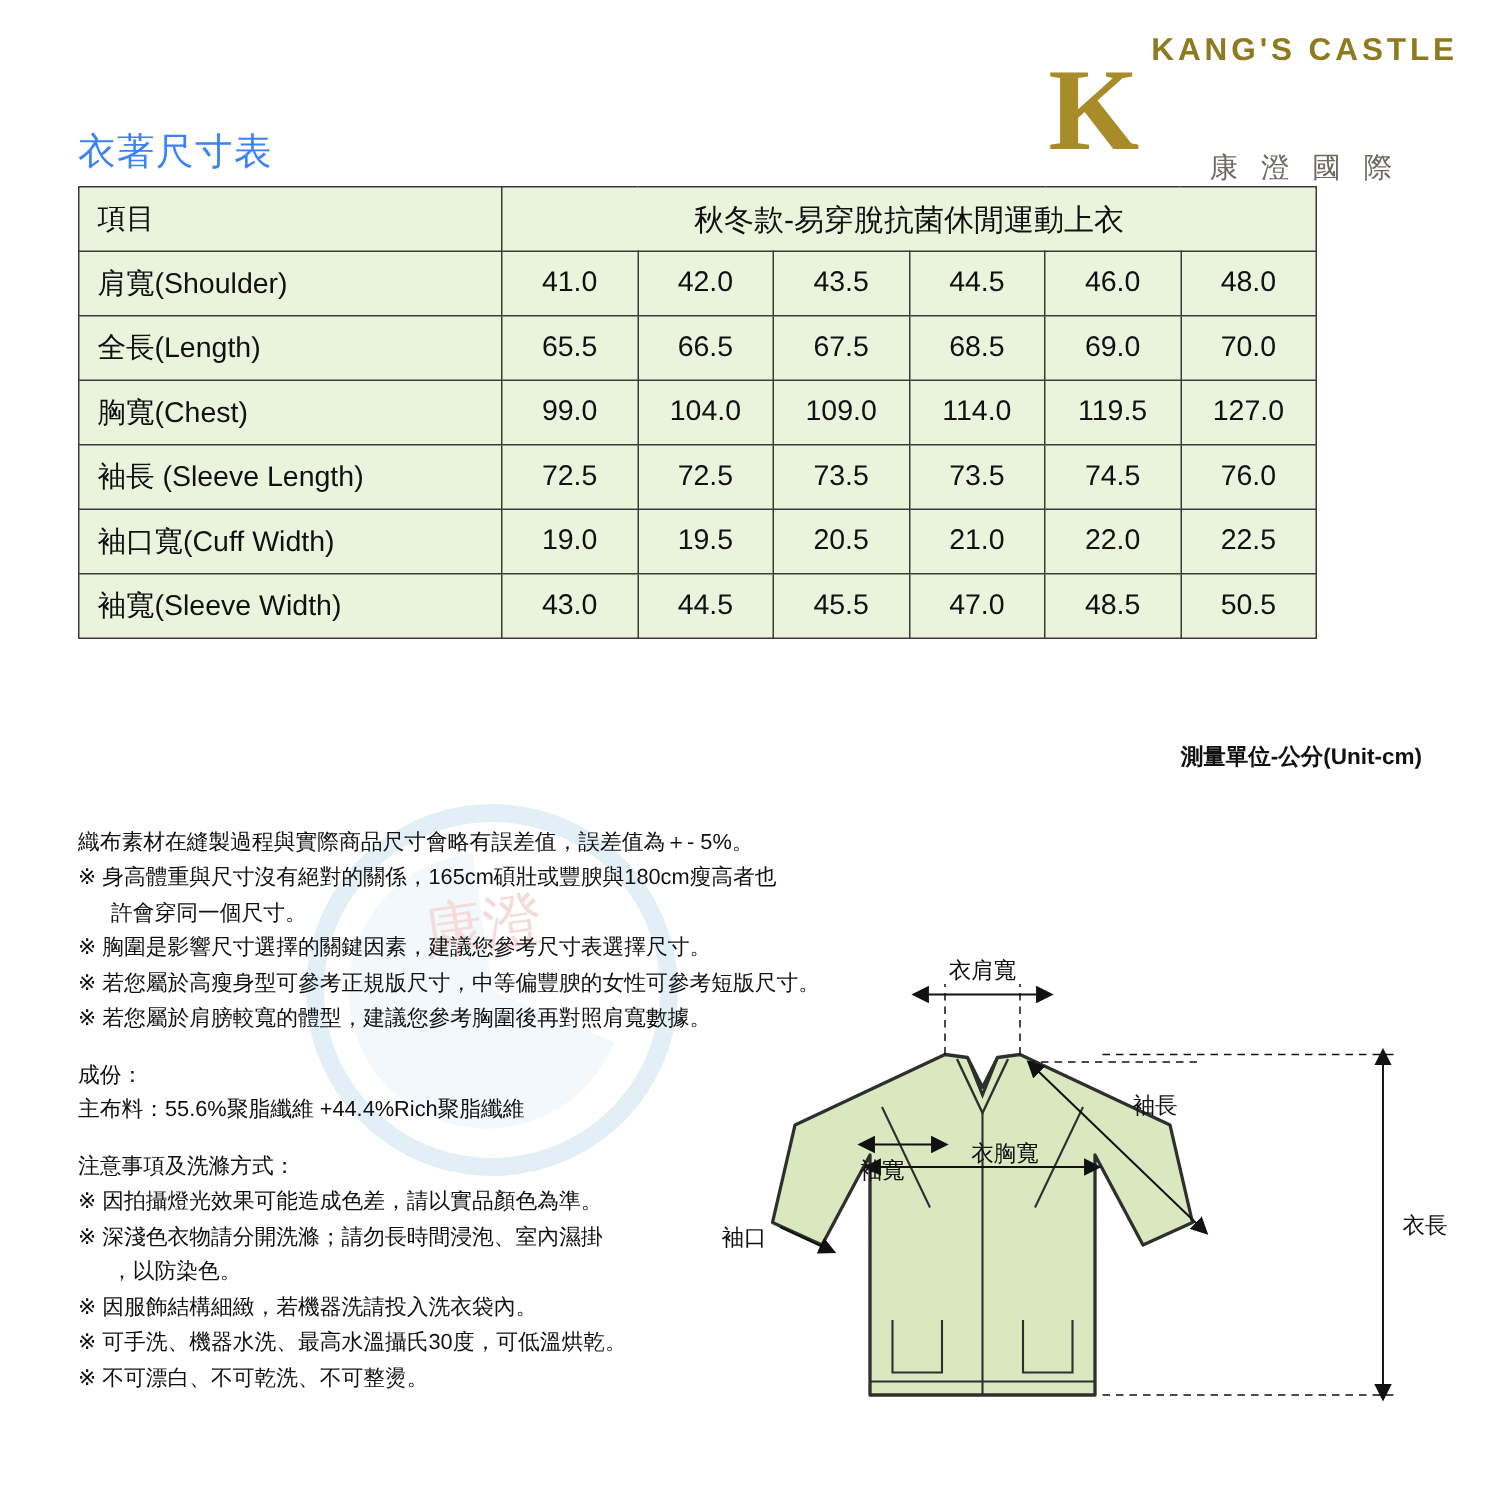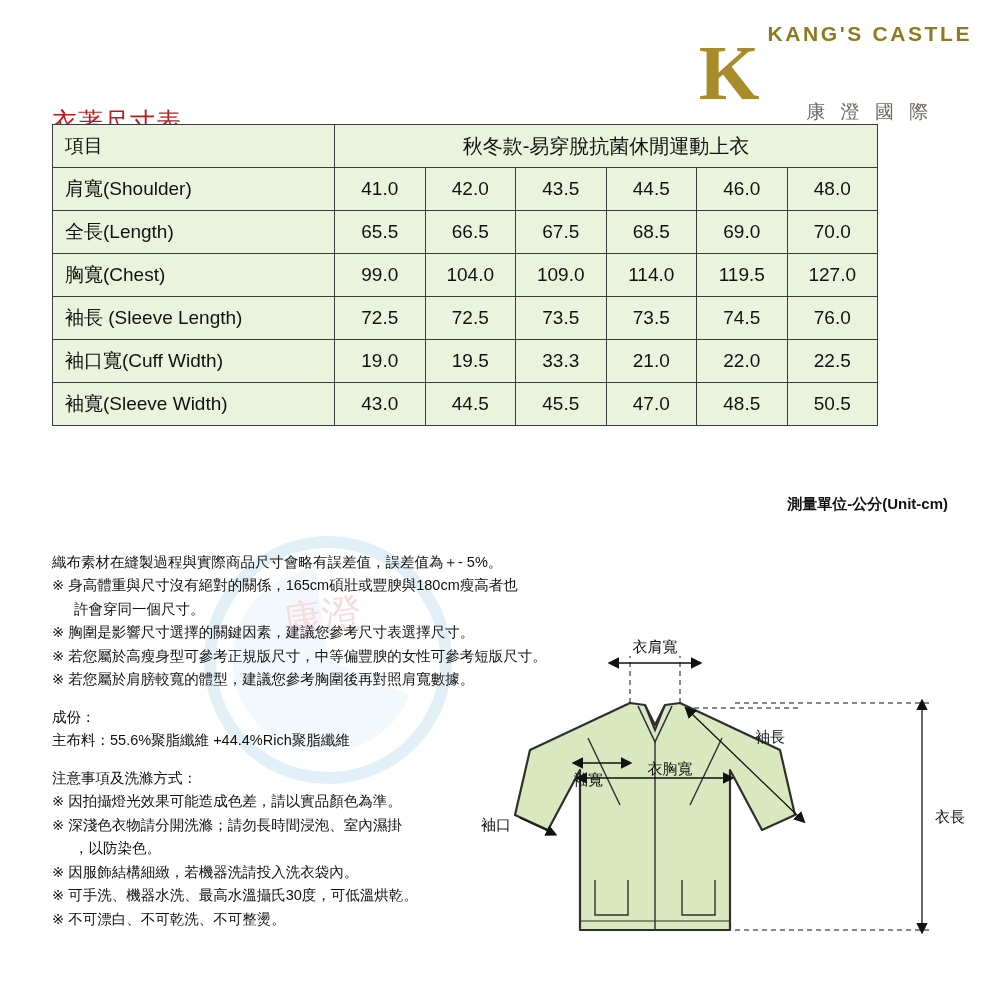--- a/index.html
+++ b/index.html
@@ -29,23 +29,22 @@
     font-size: 21px; font-weight: 700; letter-spacing: 2.6px;
     color: #8e7a1f;
   }
   .logo-cn {
     font-size: 19px; letter-spacing: 5px; color: #6d6a63; margin-top: 7px;
   }
 
   
   .doc-title {
     position: absolute; left: 52px; top: 84px;
-    font-size: 25px; font-weight: 400; color: #b91c1c;
+    font-size: 25px; font-weight: 400; color: #3b82f6;
     letter-spacing: 1px;
-    margin-top: 21px;
   }
 
   
   .size-table {
     position: absolute; left: 52px; top: 124px;
     width: 826px;
     border-collapse: collapse;
     background: #eaf3dc;
     table-layout: fixed;
   }
@@ -153,21 +152,21 @@
         <td>72.5</td>
         <td>73.5</td>
         <td>73.5</td>
         <td>74.5</td>
         <td>76.0</td>
       </tr>
       <tr>
         <td class="lbl">袖口寬(Cuff Width)</td>
         <td>19.0</td>
         <td>19.5</td>
-        <td>33.3</td>
+        <td>20.5</td>
         <td>21.0</td>
         <td>22.0</td>
         <td>22.5</td>
       </tr>
       <tr>
         <td class="lbl">袖寬(Sleeve Width)</td>
         <td>43.0</td>
         <td>44.5</td>
         <td>45.5</td>
         <td>47.0</td>

